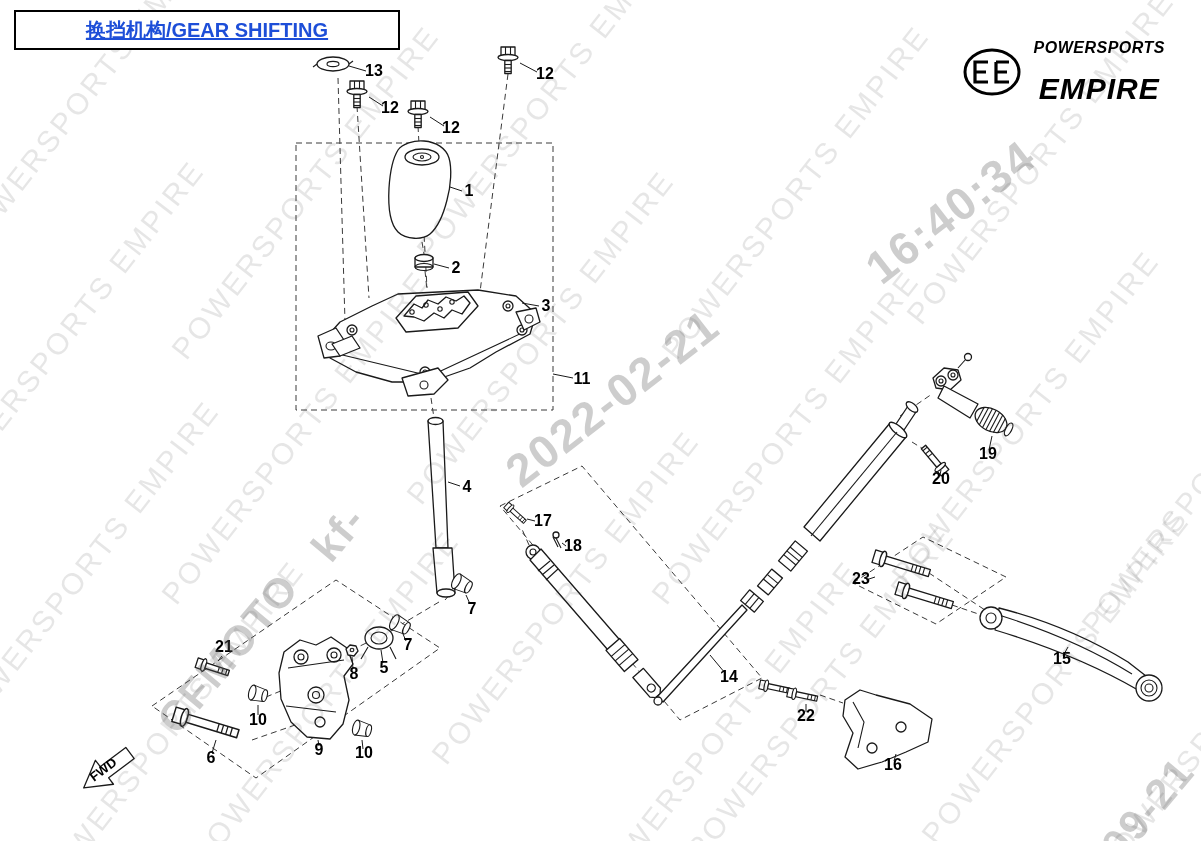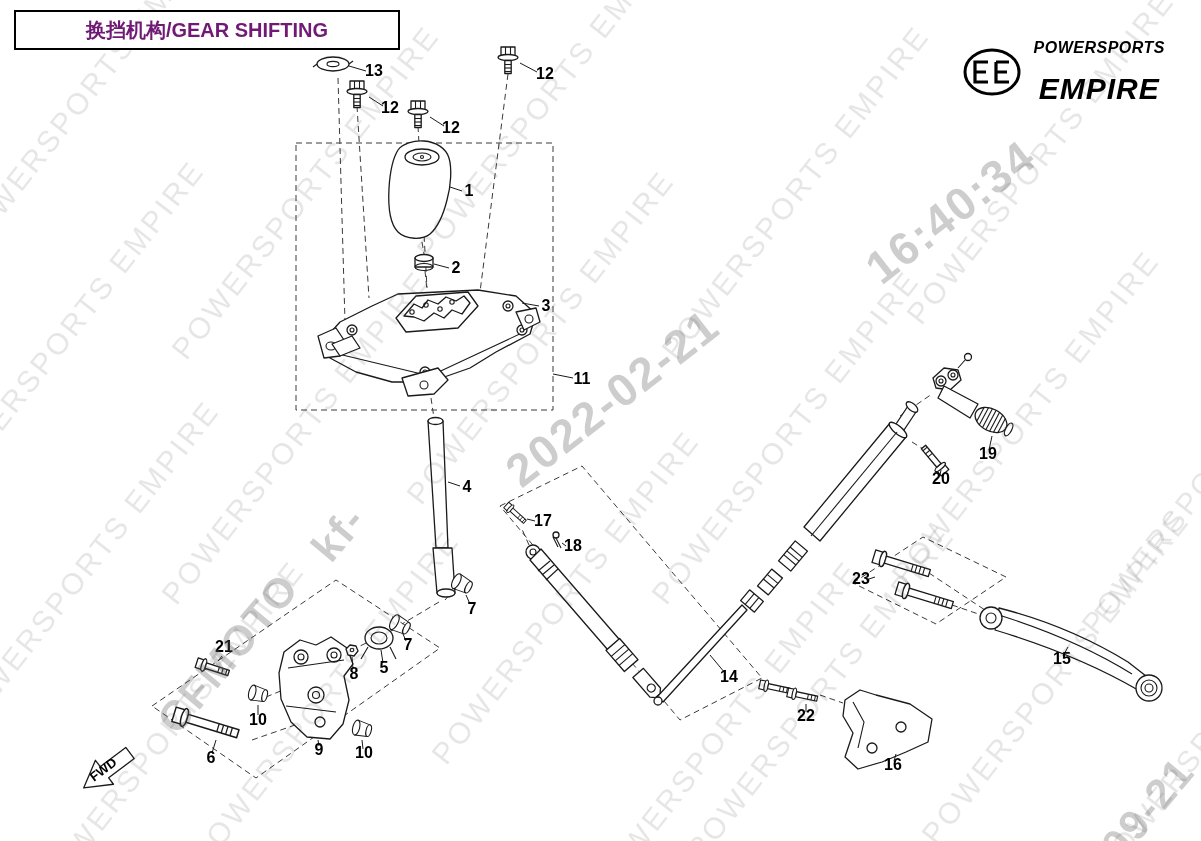--- a/index.html
+++ b/index.html
@@ -3,21 +3,21 @@
 <meta charset="utf-8">
 <style>
   html,body{margin:0;padding:0;background:#ffffff;}
   #page{position:relative;width:1201px;height:841px;background:#fff;overflow:hidden;
         font-family:"Liberation Sans",sans-serif;}
   
   #diagram-svg{position:absolute;left:0;top:0;z-index:2;}
   #wm-layer{position:absolute;left:0;top:0;width:100%;height:100%;z-index:3;pointer-events:none;}
   #title-box{position:absolute;left:14px;top:10px;width:382px;height:36px;border:2px solid #000;
              background:#fff;display:flex;align-items:center;justify-content:center;z-index:4;}
-  #title-box span{font-size:20px;font-weight:bold;color:#701a75;}
+  #title-box span{font-size:20px;font-weight:bold;color:#1d4ed8;text-decoration:underline;}
   #logo{position:absolute;right:36px;top:40px;display:flex;align-items:center;gap:10px;z-index:4;}
   #logo .brand{display:flex;flex-direction:column;align-items:center;line-height:1;}
   #logo .b1{font-style:italic;font-weight:bold;font-size:16px;letter-spacing:.5px;color:#000;}
   #logo .b2{font-style:italic;font-weight:bold;font-size:30px;letter-spacing:1px;color:#000;margin-top:18px;}
   .wm{position:absolute;font-size:30px;letter-spacing:3px;color:rgba(60,60,60,0.13);
       transform-origin:0 0;transform:rotate(-52deg);white-space:nowrap;}
   .stamp{position:absolute;color:rgba(90,90,90,0.30);transform-origin:0 0;white-space:nowrap;
          font-weight:bold;letter-spacing:2px;}
   
   .p{fill:#fff;stroke:#1a1a1a;stroke-width:1.3;stroke-linejoin:round;}

